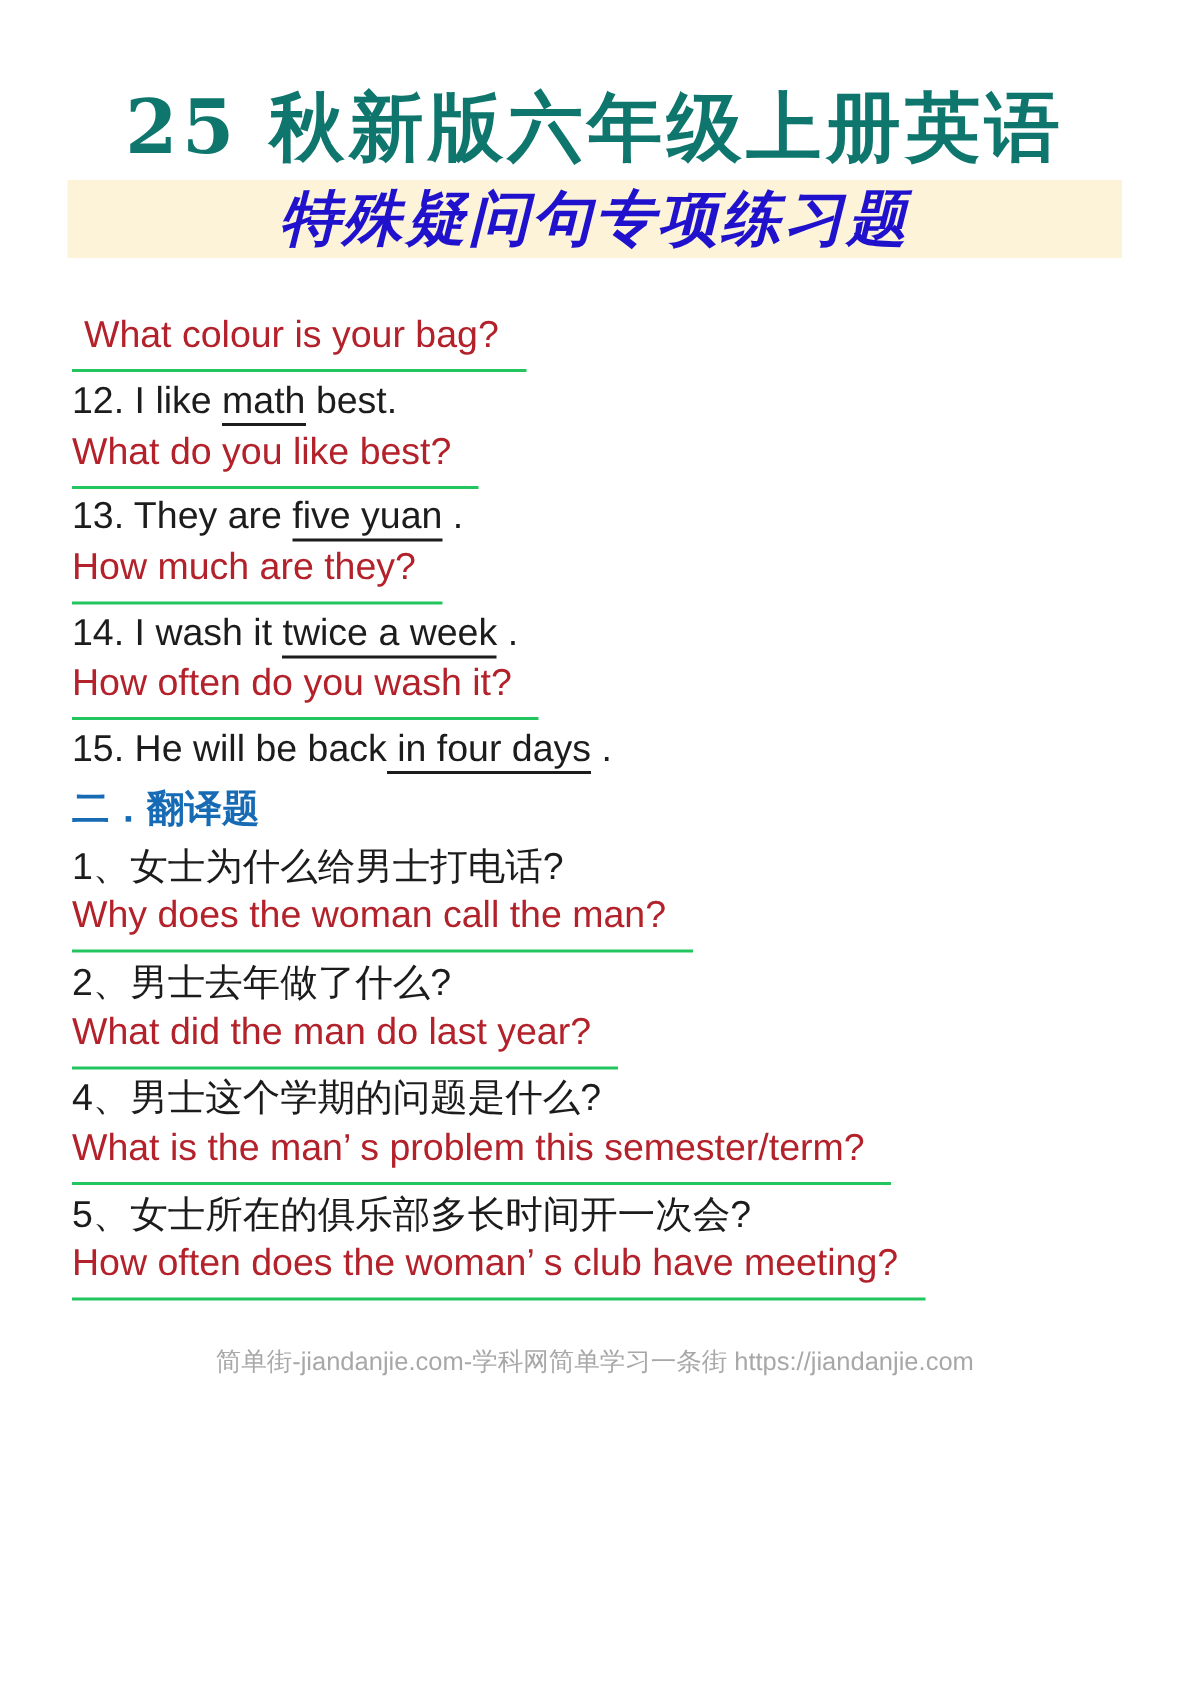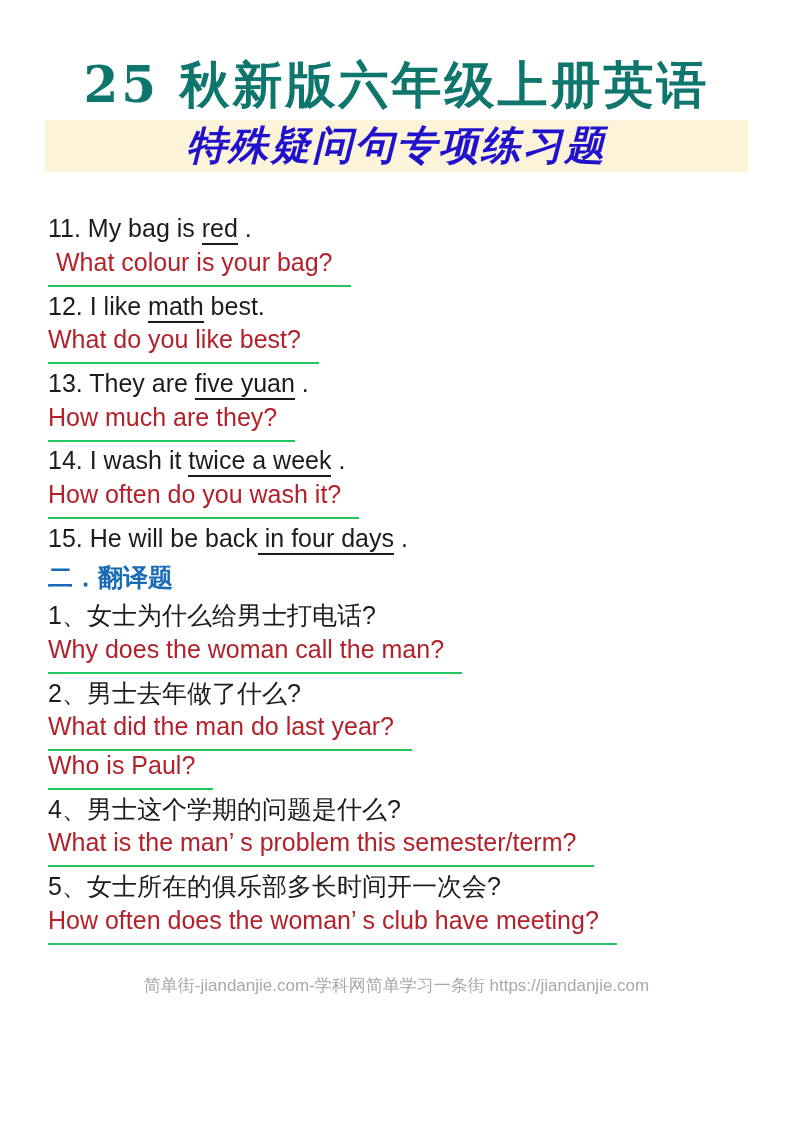--- a/index.html
+++ b/index.html
@@ -86,41 +86,39 @@
 <div class="page">
 
   <div class="title">25 秋新版六年级上册英语</div>
 
   <div class="band">
     <div class="subtitle">特殊疑问句专项练习题</div>
   </div>
 
   <div class="content">
     <div id="section-one-list">
-        <div class="line"><span class="stmt"><span>11. My bag is </span><span class="u">red</span><span> .</span></span></div>
         <div class="line"><span class="ans indent">What colour is your bag?</span></div>
         <div class="line"><span class="stmt"><span>12. I like </span><span class="u">math</span><span> best.</span></span></div>
         <div class="line"><span class="ans">What do you like best?</span></div>
         <div class="line"><span class="stmt"><span>13. They are </span><span class="u">five yuan</span><span> .</span></span></div>
         <div class="line"><span class="ans">How much are they?</span></div>
         <div class="line"><span class="stmt"><span>14. I wash it </span><span class="u">twice a week</span><span> .</span></span></div>
         <div class="line"><span class="ans">How often do you wash it?</span></div>
         <div class="line"><span class="stmt"><span>15. He will be back</span><span class="u"> in four days</span><span> .</span></span></div>
       </div>
 
     <div class="line">
       <span class="sec-heading">二．翻译题</span>
     </div>
 
     <div id="section-two-list">
         <div class="line"><span class="stmt">1、女士为什么给男士打电话?</span></div>
         <div class="line"><span class="ans">Why does the woman call the man?</span></div>
         <div class="line"><span class="stmt">2、男士去年做了什么?</span></div>
         <div class="line"><span class="ans">What did the man do last year?</span></div>
-        <div class="line"><span class="ans">Who is Paul?</span></div>
         <div class="line"><span class="stmt">4、男士这个学期的问题是什么?</span></div>
         <div class="line"><span class="ans">What is the man’ s problem this semester/term?</span></div>
         <div class="line"><span class="stmt">5、女士所在的俱乐部多长时间开一次会?</span></div>
         <div class="line"><span class="ans">How often does the woman’ s club have meeting?</span></div>
       </div>
   </div>
 
   <div class="footer">简单街-jiandanjie.com-学科网简单学习一条街 https://jiandanjie.com</div>
 
 </div>

